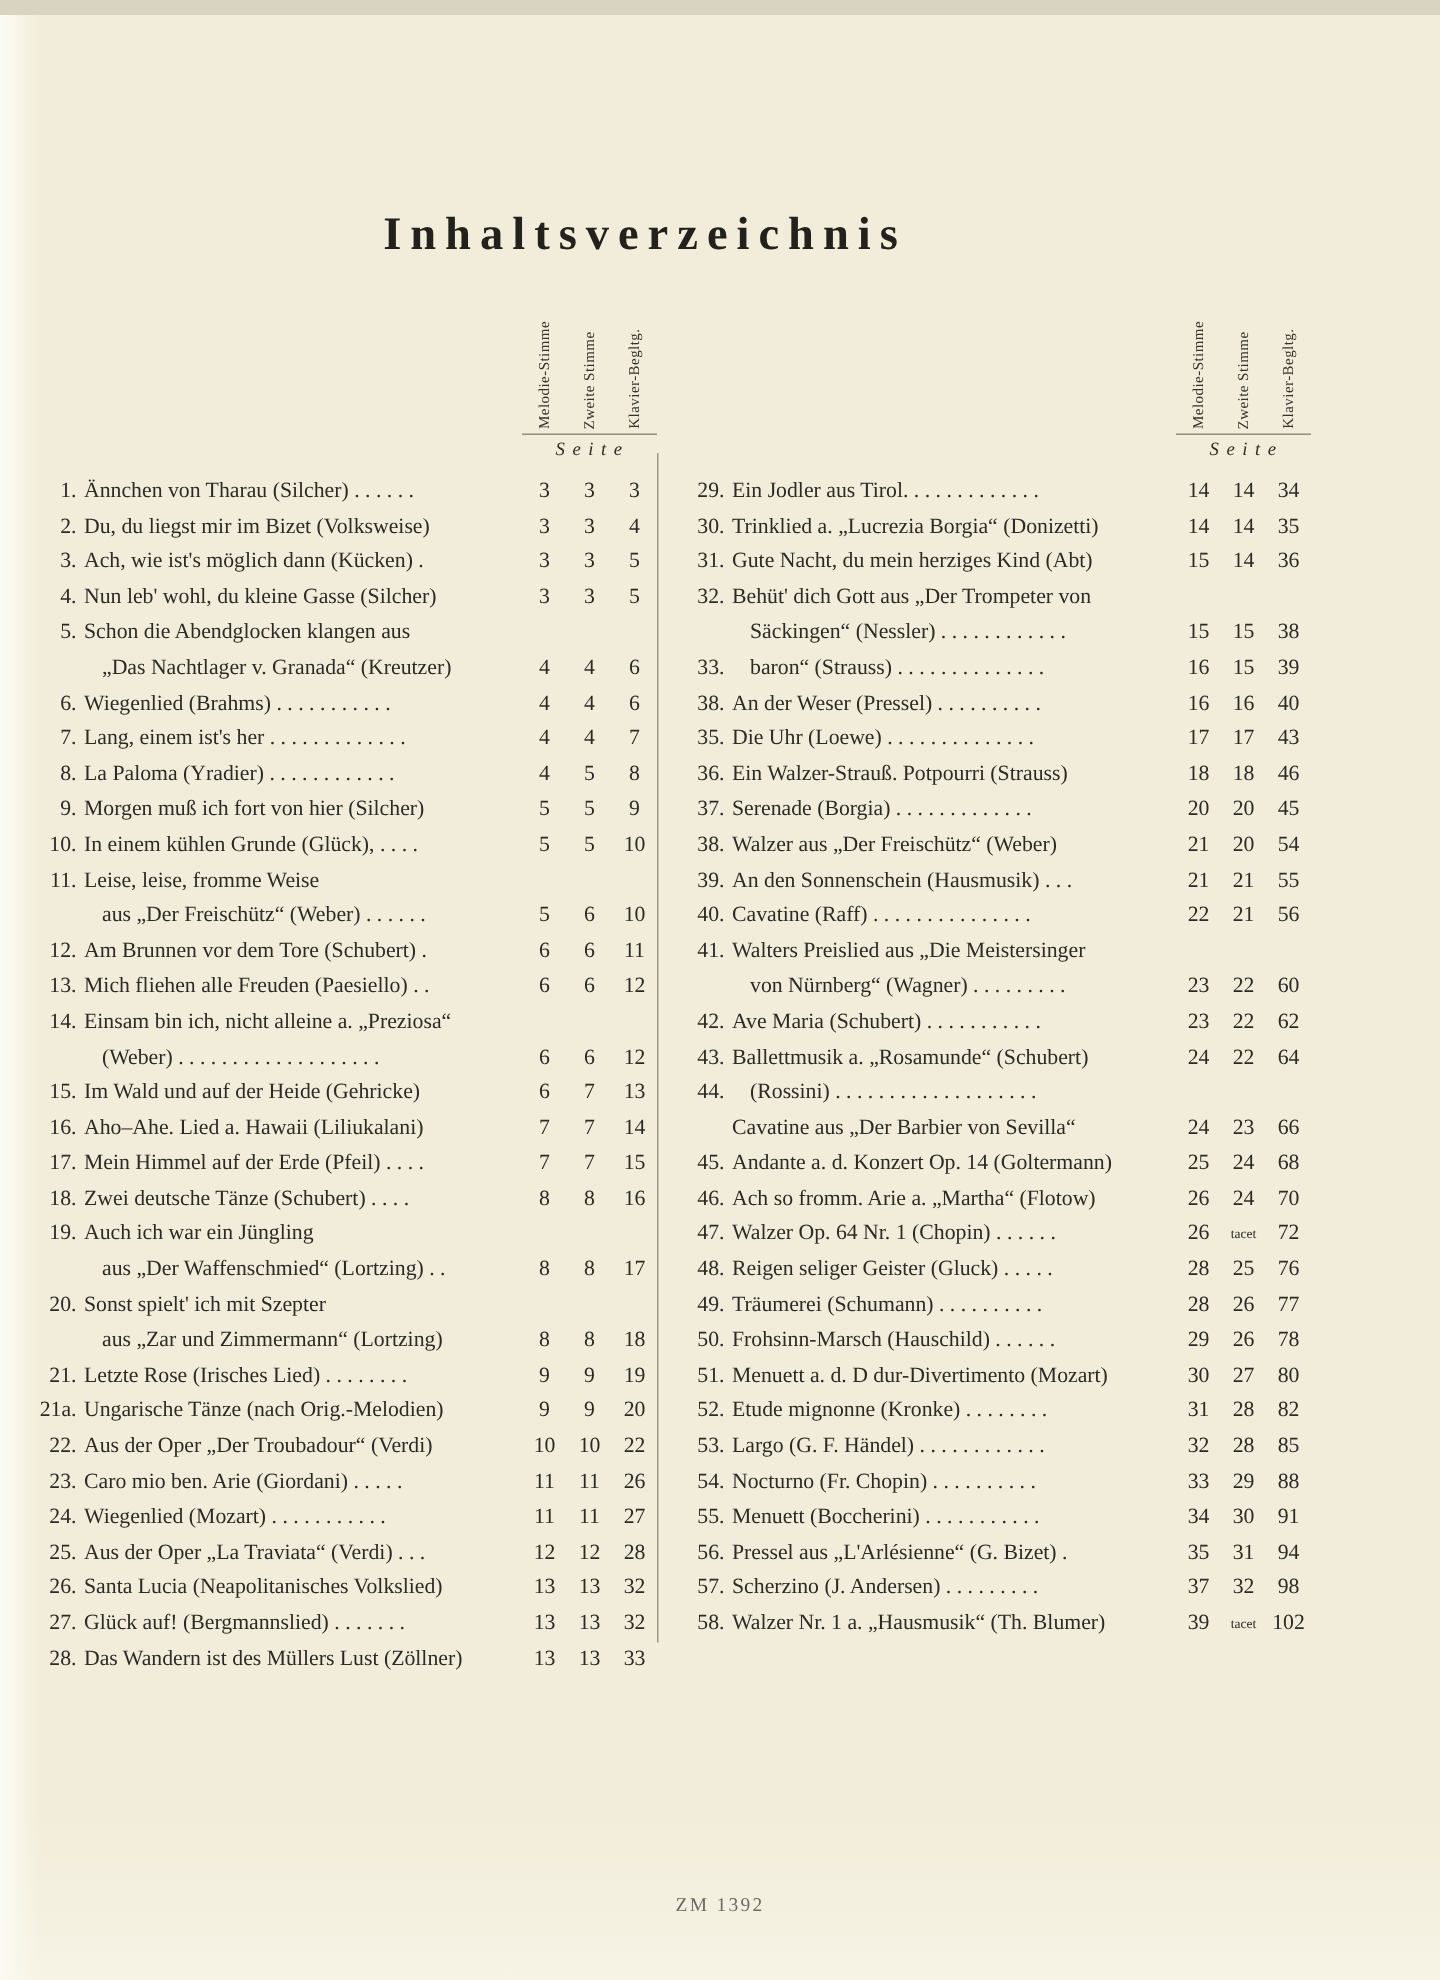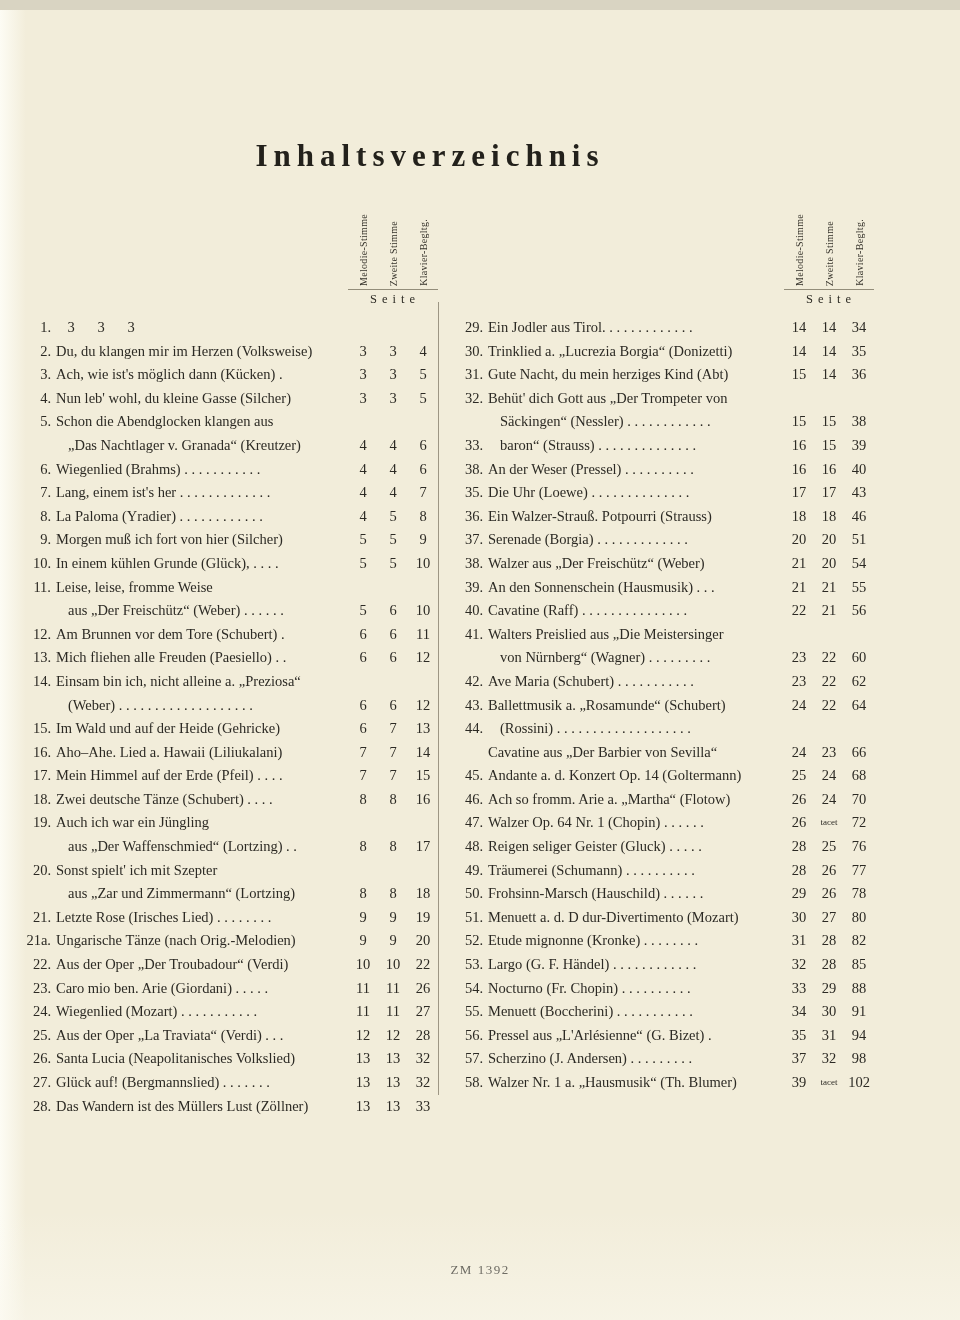--- a/index.html
+++ b/index.html
@@ -40,21 +40,21 @@
   .hdr-row { display:flex; height:102px; }
   .hdr-spacer { flex:1; }
   .rot {
     width:30px; display:flex; align-items:flex-end; justify-content:center;
     padding-bottom:3px; border-bottom:1px solid rgba(70,62,44,.55);
   }
   .rot span {
     writing-mode:vertical-rl; transform:rotate(180deg);
     font-size:10px; letter-spacing:.3px; color:#35322a; white-space:nowrap;
   }
-  .seite-row { display:flex; height:18px; margin-top:2px; }
+  .seite-row { display:flex; height:18px; margin-top:2px;font-style:italic; }
   .seite {
     width:90px; text-align:center; font-size:12.5px; letter-spacing:5px;
     padding-left:4px; color:#2e2c25;
   }
   .entries { margin-top:6px; }
   .entry { display:flex; align-items:flex-end; }
   .num {
     width:36px; text-align:right; padding-right:5px; align-self:flex-start;
     font-size:14.5px; line-height:23.6px; white-space:nowrap;
   }
@@ -96,28 +96,31 @@
         <span>Klavier-Begltg.</span>
       </div>
     </div>
     <div class="seite-row">
       <div class="hdr-spacer"></div>
       <div class="seite">Seite</div>
     </div>
     <div class="entries">
         <div class="entry">
           <div class="num">1.</div>
+          <div class="title-cell">
+            <div class="tline">Ännchen von Tharau (Silcher) . . . . . .</div>
+          </div>
           <div class="pg">3</div>
           <div class="pg">3</div>
           <div class="pg">3</div>
         </div>
         <div class="entry">
           <div class="num">2.</div>
           <div class="title-cell">
-            <div class="tline">Du, du klangen mir im Herzen (Volksweise)</div>
+            <div class="tline">Du, du liegst mir im Bizet (Volksweise)</div>
           </div>
           <div class="pg">3</div>
           <div class="pg">3</div>
           <div class="pg">4</div>
         </div>
         <div class="entry">
           <div class="num">3.</div>
           <div class="title-cell">
             <div class="tline">Ach, wie ist's möglich dann (Kücken) .</div>
           </div>
@@ -458,21 +461,21 @@
           <div class="pg">18</div>
           <div class="pg">46</div>
         </div>
         <div class="entry">
           <div class="num">37.</div>
           <div class="title-cell">
             <div class="tline">Serenade (Borgia) . . . . . . . . . . . . .</div>
           </div>
           <div class="pg">20</div>
           <div class="pg">20</div>
-          <div class="pg">51</div>
+          <div class="pg">45</div>
         </div>
         <div class="entry">
           <div class="num">38.</div>
           <div class="title-cell">
             <div class="tline">Walzer aus „Der Freischütz“ (Weber)</div>
           </div>
           <div class="pg">21</div>
           <div class="pg">20</div>
           <div class="pg">54</div>
         </div>

